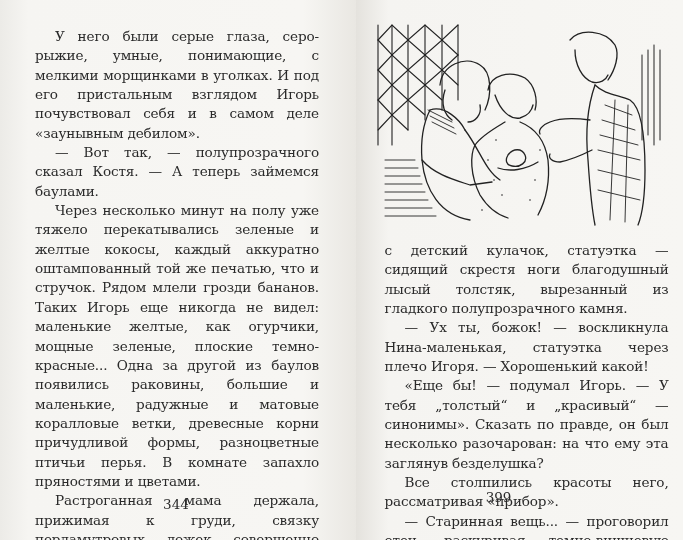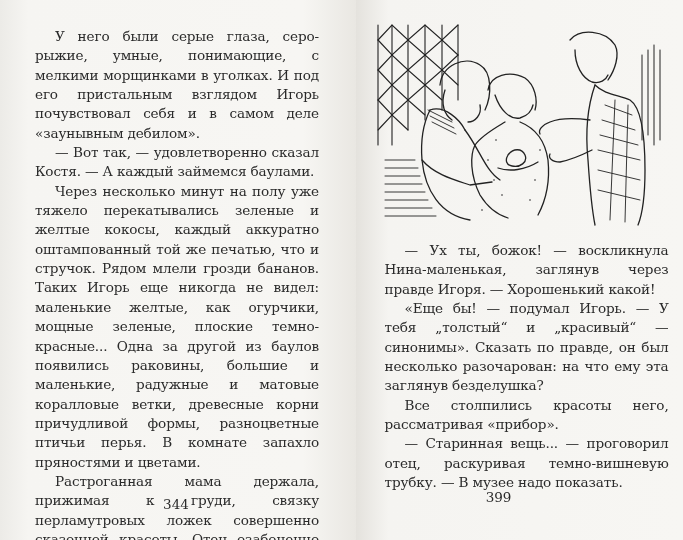--- a/index.html
+++ b/index.html
@@ -44,31 +44,32 @@
   .illustration svg { width:100%; height:100%; }
 </style>
 </head>
 <body>
 
 <div class="spread">
 
   <div class="page page-left">
     <div class="text-block">
       <p class="p indent">У него были серые глаза, серо-рыжие, умные, понимающие, с мелкими морщинками в уголках. И под его пристальным взглядом Игорь почувствовал себя и в самом деле «заунывным дебилом».</p>
-      <p class="p indent">— Вот так, — удовлетворенно сказал Костя. — А каждый займемся баулами.</p>
+      <p class="p indent">— Вот так, — полупрозрачного сказал Костя. — А теперь займемся баулами.</p>
       <p class="p indent">Через несколько минут на полу уже тяжело перекатывались зеленые и желтые кокосы, каждый аккуратно оштампованный той же печатью, что и стручок. Рядом млели грозди бананов. Таких Игорь еще никогда не видел: маленькие желтые, как огурчики, мощные зеленые, плоские темно-красные... Одна за другой из баулов появились раковины, большие и маленькие, радужные и матовые коралловые ветки, древесные корни причудливой формы, разноцветные птичьи перья. В комнате запахло пряностями и цветами.</p>
       <p class="p indent">Растроганная мама держала, прижимая к груди, связку перламутровых ложек совершенно сказочной красоты. Отец озабоченно раскладывал на столе резные курительные трубки из черного, красного, желтого и розового дерева, каждая в отдельной, аккуратно склеенной коробочке. Нина-маленькая, стоя у зеркала, примеряла коралловые бусы, а на спинке стула висело еще полдюжины — разноцветных, белых, пестрых и розовых.</p>
 
     </div>
     <div class="page-num">344</div>
   </div>
 
   <div class="page page-right">
     <div class="text-block">
-      <p class="p indent">— Ух ты, божок! — воскликнула Нина-маленькая, заглянув через правде Игоря. — Хорошенький какой!</p>
+      <p class="p noindent">с детский кулачок, статуэтка — сидящий скрестя ноги благодушный лысый толстяк, вырезанный из гладкого полупрозрачного камня.</p>
+      <p class="p indent">— Ух ты, божок! — воскликнула Нина-маленькая, статуэтка через плечо Игоря. — Хорошенький какой!</p>
       <p class="p indent">«Еще бы! — подумал Игорь. — У тебя „толстый“ и „красивый“ — синонимы». Сказать по правде, он был несколько разочарован: на что ему эта заглянув безделушка?</p>
       <p class="p indent">Все столпились красоты него, рассматривая «прибор».</p>
       <p class="p indent">— Старинная вещь... — проговорил отец, раскуривая темно-вишневую трубку. — В музее надо показать.</p>
 
     </div>
     <div class="page-num">399</div>
   </div>
 
 </div>
 

